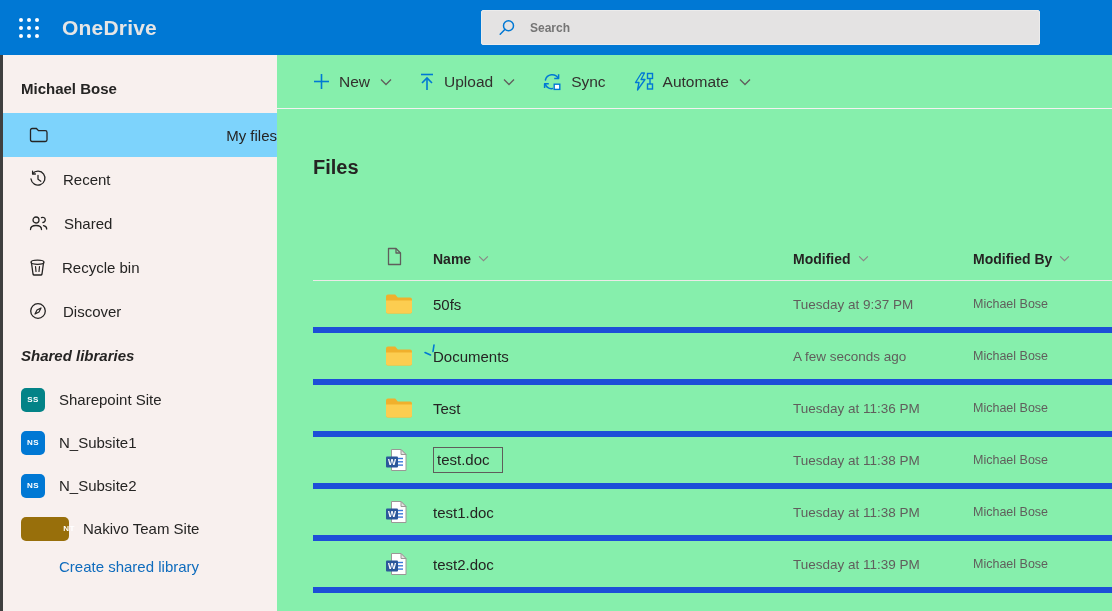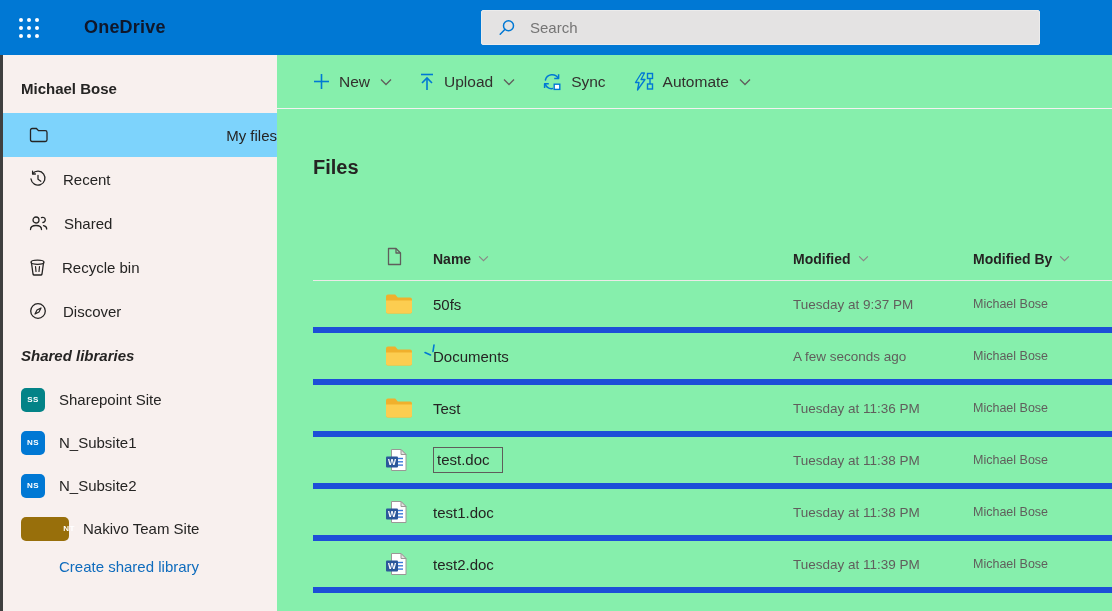--- a/index.html
+++ b/index.html
@@ -7,26 +7,26 @@
     font-family:"Liberation Sans", sans-serif; background:#fff; }
   .app { position:relative; width:1112px; height:611px; }
 
   
   .topbar { position:absolute; top:0; left:0; width:1112px; height:55px;
     background:var(--accent,#0078d4); display:flex; align-items:center; z-index:5; }
   .waffle { width:58px; height:55px; display:flex; align-items:center; justify-content:center;
     background:transparent; border:none; cursor:pointer; }
   .waffle-grid { display:grid; grid-template-columns:repeat(3,4px); grid-gap:4px; }
   .waffle-grid i { width:4px; height:4px; border-radius:50%; background:#fff; }
-  .app-title { color:#0f172a; font-size:18px; font-weight:700; margin-left:26px; letter-spacing:.2px; }
+  .app-title { color:#e5e5e5; font-size:21px; font-weight:700; margin-left:4px; letter-spacing:.2px; }
   .searchbox { position:absolute; left:481px; top:10px; width:559px; height:35px;
     background:#e4e3e3; border-radius:2px; display:flex; align-items:center;
     padding-left:16px; border:1px solid #ececec; }
-  .searchbox input { border:none; outline:none; background:transparent; font-size:15px;
-    color:#0f172a; margin-left:14px; width:440px; font-family:"Liberation Sans",sans-serif; }
+  .searchbox input { border:none; outline:none; background:transparent; font-size:12px;
+    color:#0f172a; margin-left:14px; width:440px; font-family:"Liberation Sans",sans-serif;font-weight:bold; }
   .searchbox input::placeholder { color:#757575; }
 
   
   .sidebar { position:absolute; top:55px; left:0; width:277px; height:556px;
     background:#f8f0ee; }
   .left-strip { position:absolute; left:0; top:0; width:3px; height:100%; background:#3f3f3f; }
   .user-name { padding:25px 0 16px 21px; font-size:15px; font-weight:700; color:#252423; }
   .nav-item { height:44px; display:flex; align-items:center; padding-left:29px;
     gap:16px; font-size:15px; color:#252423; cursor:pointer; }
   .nav-item.selected { background:#7dd3fc;justify-content:space-between; }

